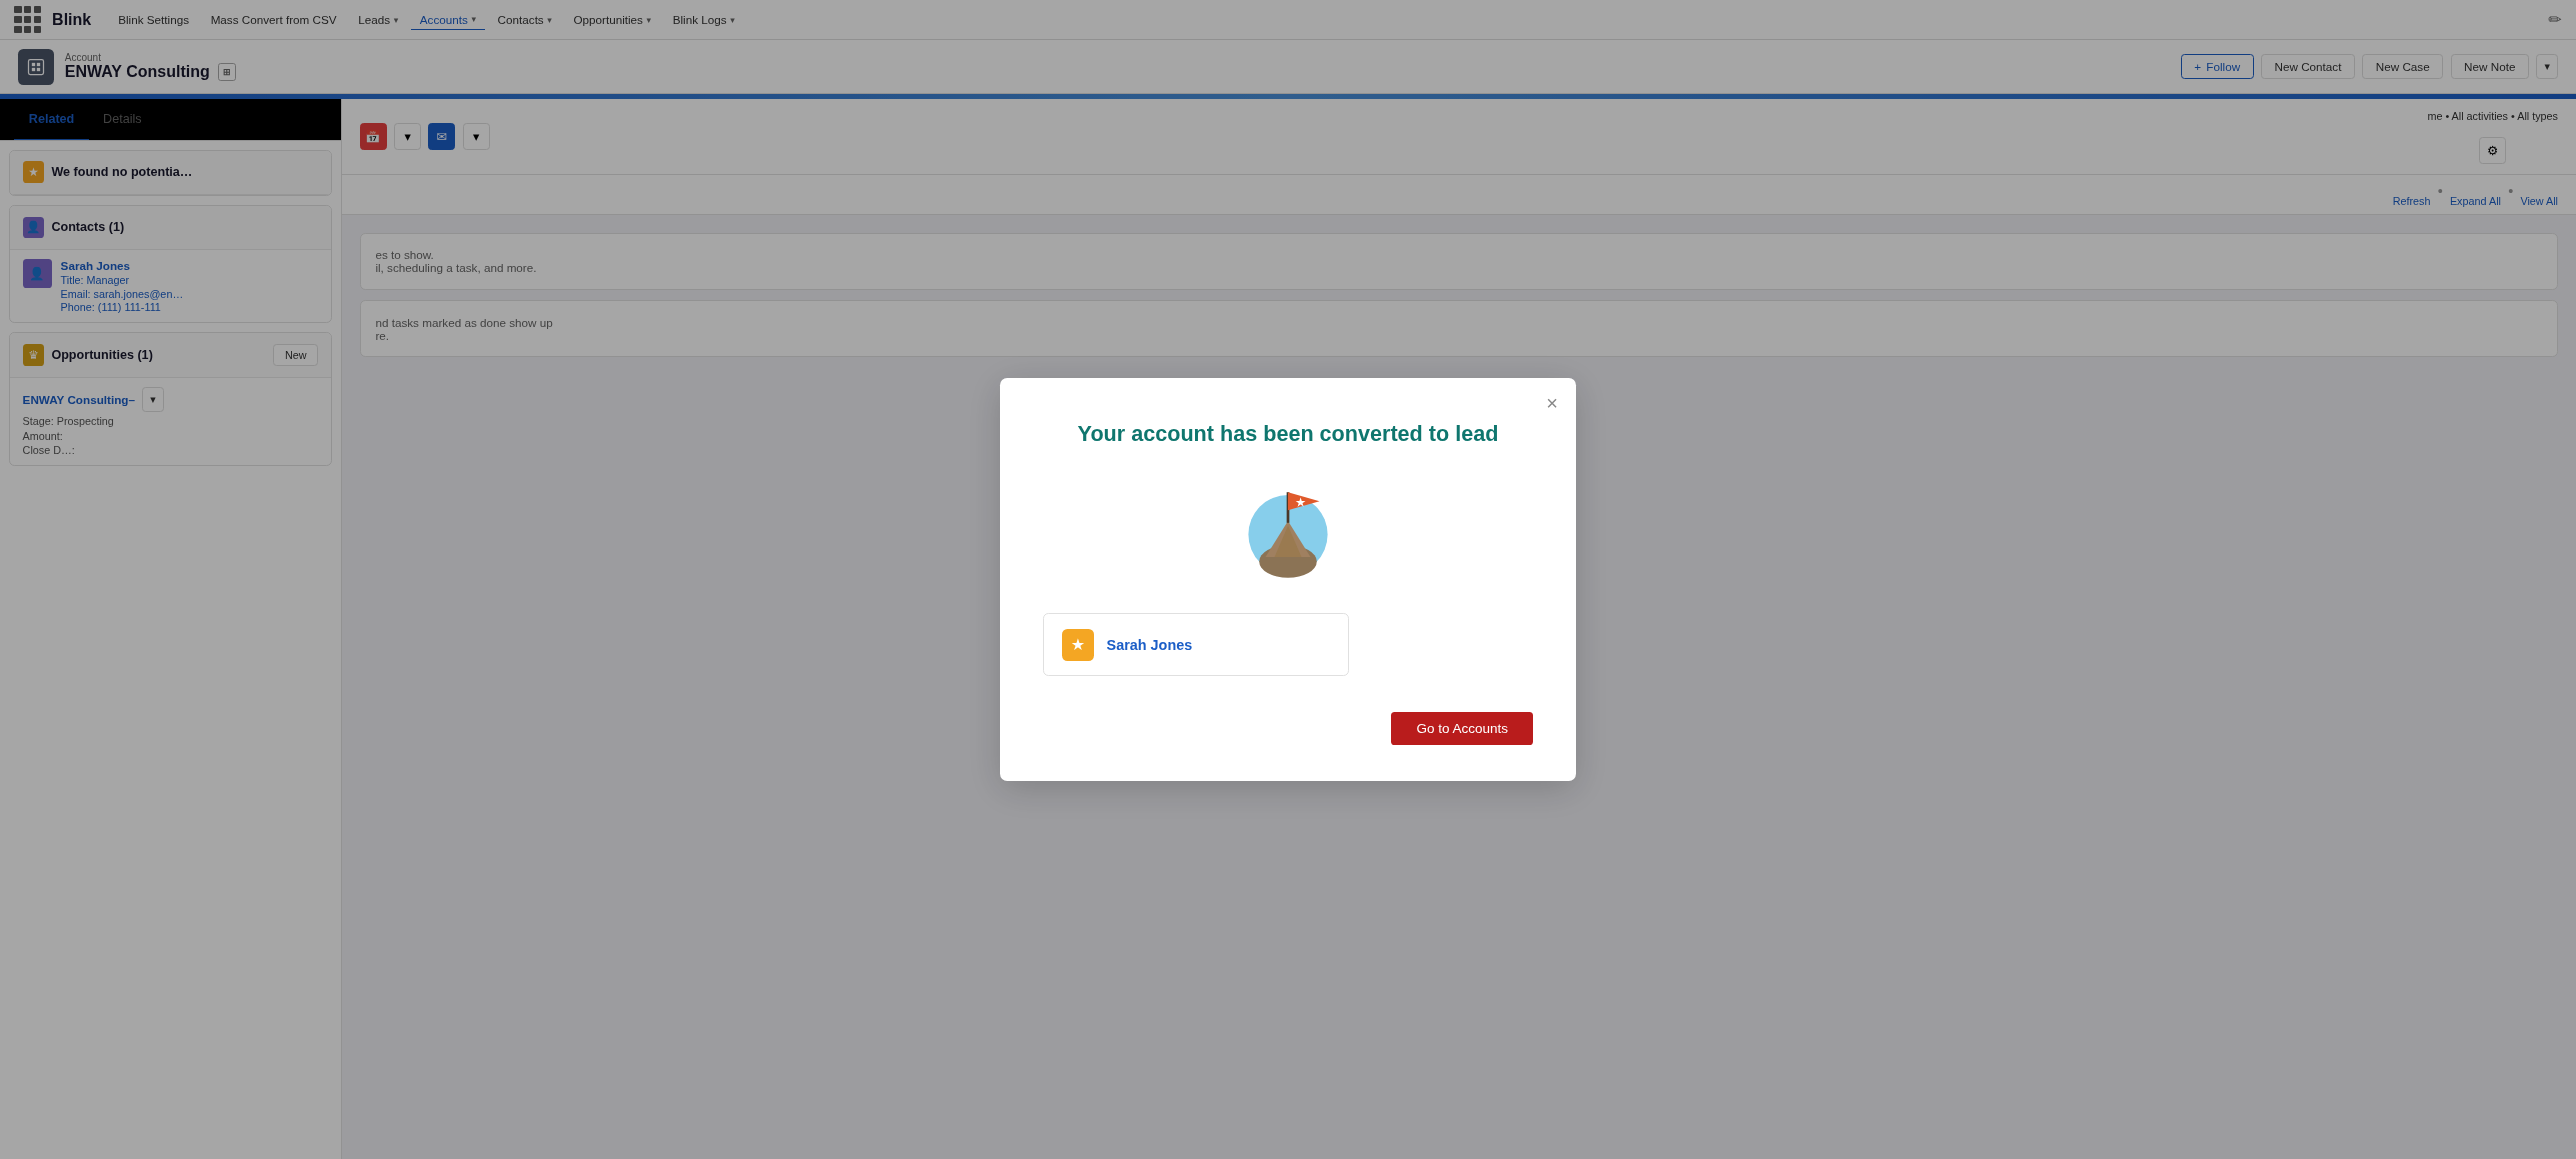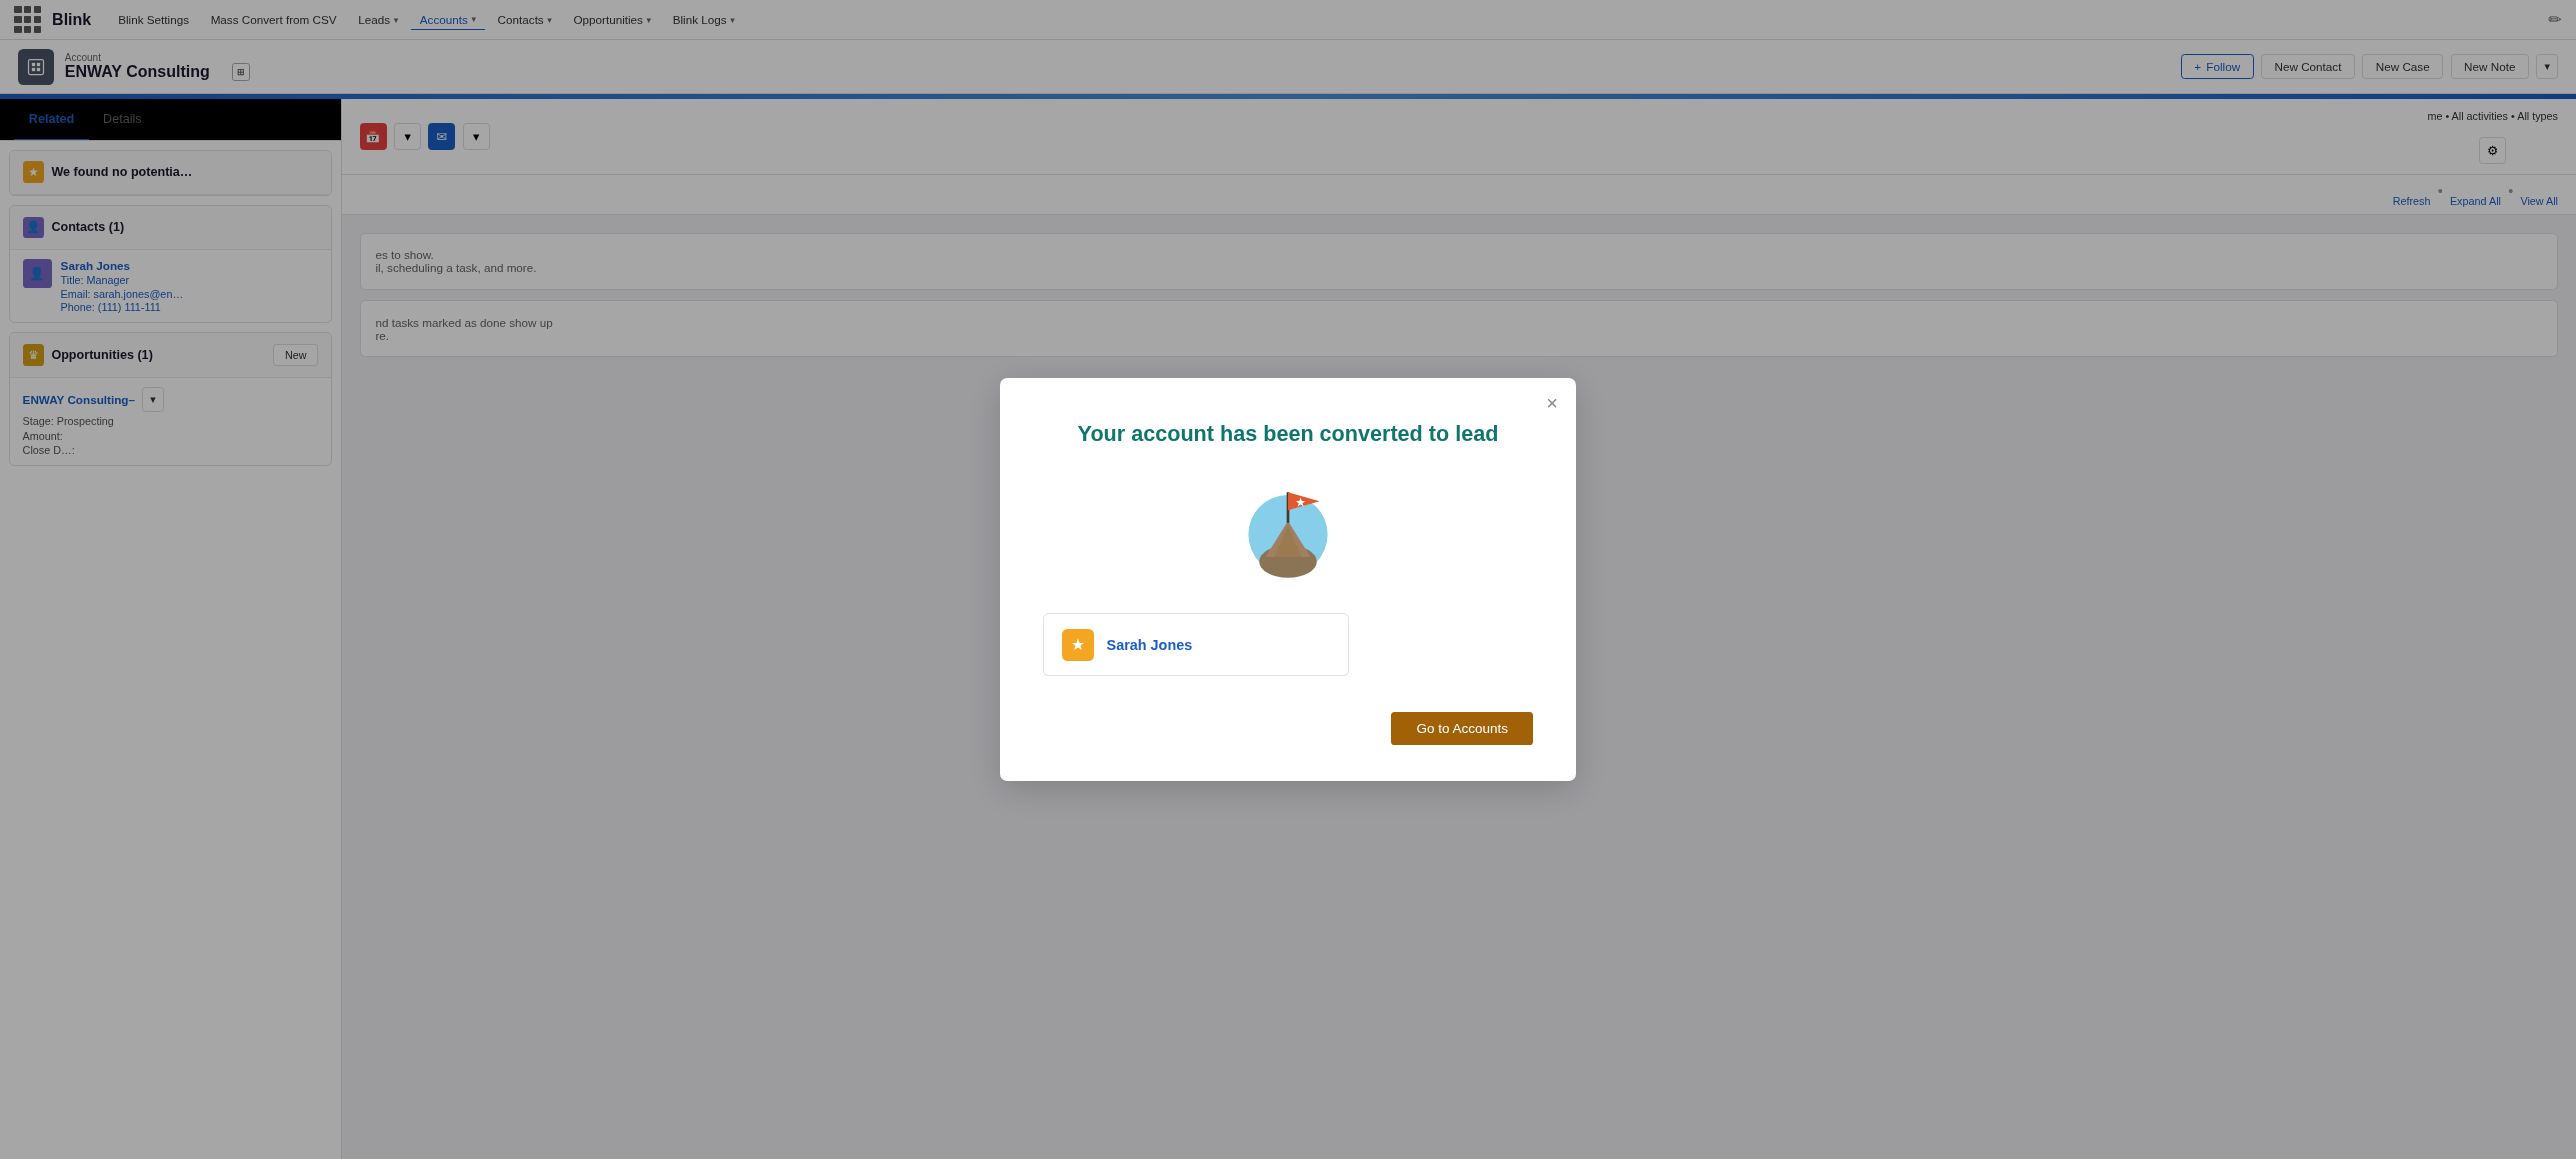--- a/index.html
+++ b/index.html
@@ -23,21 +23,21 @@
     .header {
       background: #fff; border-bottom: 0.9px solid #e0e0e0;
       padding: 9px 18px; display: flex; align-items: center; justify-content: space-between;
       height: 54px;
     }
     .header-left { display: flex; align-items: center; gap: 10.8px; }
     .account-icon { width: 36px; height: 36px; background: #4a5568; border-radius: 5.4px; display: flex; align-items: center; justify-content: center; }
     .account-icon svg { width: 20px; height: 20px; fill: #fff; }
     .account-info { display: flex; flex-direction: column; }
     .account-label { font-size: 10px; color: #666; }
-    .account-name { font-size: 16px; font-weight: 700; color: #1a1a2e; display: flex; align-items: center; gap: 22px; }
+    .account-name { font-size: 16px; font-weight: 700; color: #1a1a2e; display: flex; align-items: center; gap: 8px; }
     .org-icon { width: 18px; height: 18px; border: 0.9px solid #aaa; border-radius: 2.7px; display: flex; align-items: center; justify-content: center; font-size: 9px; color: #666; cursor: pointer; }
     .header-right { display: flex; align-items: center; gap: 7.2px; }
     .btn-follow { display: flex; align-items: center; gap: 5.4px; border: 0.9px solid #1b5ec7; color: #1b5ec7; background: #fff; border-radius: 3.6px; padding: 5.4px 12.6px; font-size: 11.7px; cursor: pointer; }
     .btn-action { border: 0.9px solid #ddd; background: #fff; border-radius: 3.6px; padding: 5.4px 12.6px; font-size: 11.7px; cursor: pointer; color: #333; white-space: nowrap; }
     .btn-dropdown { border: 0.9px solid #ddd; background: #fff; border-radius: 3.6px; padding: 5.4px 7.2px; font-size: 10.8px; cursor: pointer; color: #333; }
 
     
     .accent-bar { height: 5.4px; background: linear-gradient(90deg, #1b5ec7, #4a90d9, #1b5ec7); }
 
     
@@ -107,21 +107,21 @@
     
     .lead-card {
       border: 0.9px solid #e0e0e0; border-radius: 5.4px; padding: 14.4px 18px;
       display: flex; align-items: center; gap: 12.6px; width: 306px; background: #fff;
       margin-bottom: 36px;
     }
     .lead-avatar { width: 32px; height: 32px; background: #f4a623; border-radius: 5.4px; display: flex; align-items: center; justify-content: center; font-size: 16px; color: #fff; }
     .lead-name { font-size: 14.4px; font-weight: 600; color: #1b5ec7; cursor: pointer; }
 
     .modal-footer { display: flex; justify-content: flex-end; }
-    .btn-go-accounts { background: #a16207; color: #fff; border: none; border-radius: 3.6px; padding: 9px 25px; font-size: 13.5px; cursor: pointer; font-weight: 500; }
+    .btn-go-accounts { background: #b91c1c; color: #fff; border: none; border-radius: 3.6px; padding: 9px 25px; font-size: 13.5px; cursor: pointer; font-weight: 500; }
   </style>
 </head>
 <body>
 
 <nav class="top-nav">
   <div class="nav-grid">
     <div class="nav-dot"></div>
       <div class="nav-dot"></div>
       <div class="nav-dot"></div>
     <div class="nav-dot"></div>

